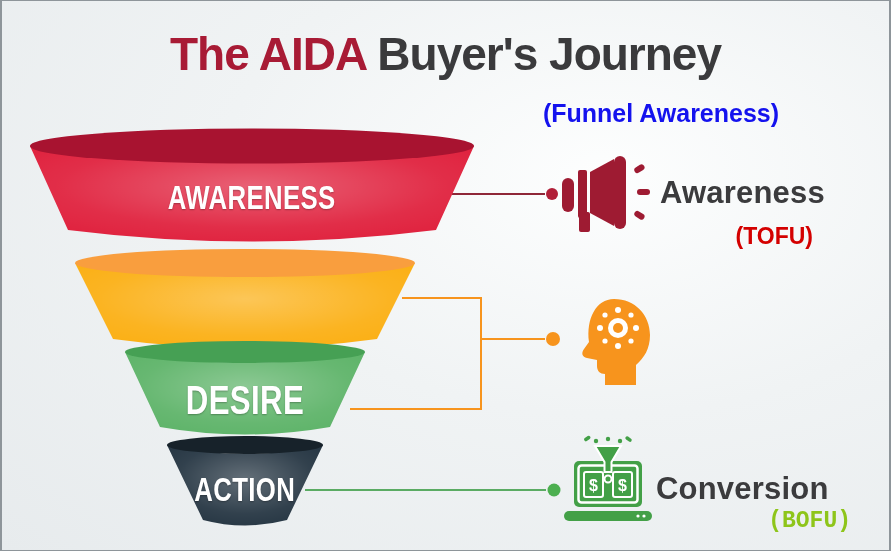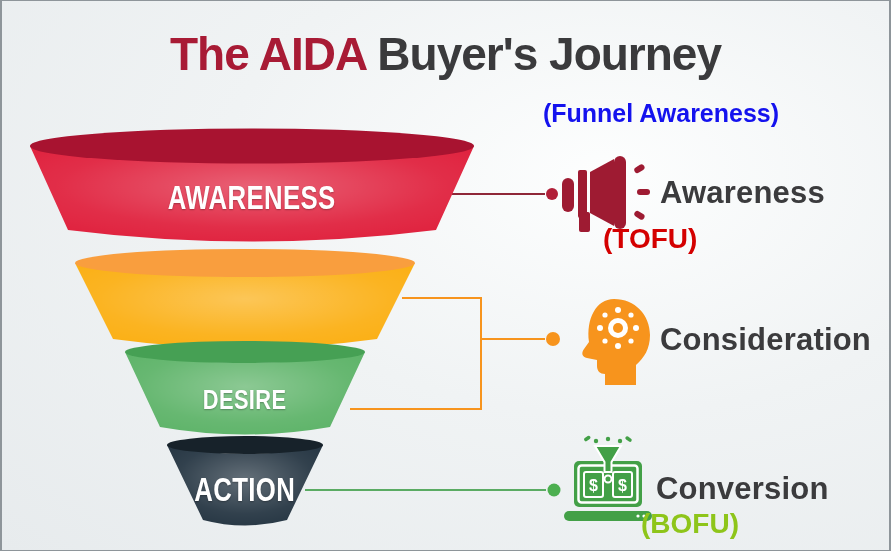--- a/index.html
+++ b/index.html
@@ -29,21 +29,21 @@
     text-align:center;color:#ffffff;font-weight:700;
     text-shadow:0 1px 2px rgba(0,0,0,.28);
     white-space:nowrap;
   }
   .stage-label span{display:inline-block;transform:scaleX(.78);letter-spacing:.5px;}
   .legend-label{
     font-size:31px;font-weight:600;letter-spacing:.2px;
     white-space:nowrap;
   }
   .legend-tag{
-    font-size:28px;font-weight:700;text-align:left;width:210px;
+    font-size:23px;font-weight:700;text-align:right;width:210px;
     white-space:nowrap;
   }
   svg{display:block;}
 </style>
 </head>
 <body>
 
 <div id="canvas">
 
   <div id="title" class="abs"><span style="color: rgb(168, 27, 53);">The AIDA</span><span style="color: rgb(58, 58, 60);"> Buyer's Journey</span></div>
@@ -147,24 +147,23 @@
       <text x="60.5" y="56" text-anchor="middle" font-size="16" font-weight="bold" fill="#ffffff" font-family="Liberation Sans, sans-serif">$</text>
       <path d="M 33 11 L 59 11 L 49.5 27 L 49.5 37 L 42.5 37 L 42.5 27 Z" stroke="#ffffff" stroke-width="2"></path>
       <circle cx="46" cy="44" r="3.5" stroke="#ffffff" stroke-width="2"></circle>
       <rect x="2" y="76" width="88" height="10" rx="5"></rect>
       <circle cx="76" cy="81" r="1.6" fill="#ffffff"></circle>
       <circle cx="82" cy="81" r="1.6" fill="#ffffff"></circle>
     </g>
   </svg>
 
   <div class="abs stage-label" style="left:90px;top:177px;width:320px;font-size:33px;line-height:40px"><span>AWARENESS</span></div>
-  <div class="abs stage-label" style="left:93px;top:380px;width:300px;font-size:28px;line-height:38px"><span>DESIRE</span></div>
+  <div class="abs stage-label" style="left:93px;top:380px;width:300px;font-size:40px;line-height:38px"><span>DESIRE</span></div>
   <div class="abs stage-label" style="left:93px;top:471px;width:300px;font-size:33px;line-height:36px"><span>ACTION</span></div>
 
   <div class="abs legend-label" style="left: 658px; top: 174px; color: rgb(59, 59, 61);">Awareness</div>
   <div class="abs legend-tag" style="left: 601px; top: 222px; color: rgb(212, 0, 0);">(TOFU)</div>
 
-  <div class="abs legend-label" style="left: 658px; top: 321px; color: rgb(59, 59, 61);">Consideration</div>
 
   <div class="abs legend-label" style="left: 654px; top: 470px; color: rgb(59, 59, 61);">Conversion</div>
-  <div class="abs legend-tag" style="left: 639px; top: 507px; color: rgb(142, 197, 26);">(BOFU)</div>
+  <div class="abs legend-tag" style="left: 639px; top: 507px; color: rgb(142, 197, 26); font-family: Liberation Mono, monospace;">(BOFU)</div>
 
 </div>
 
 </body></html>

